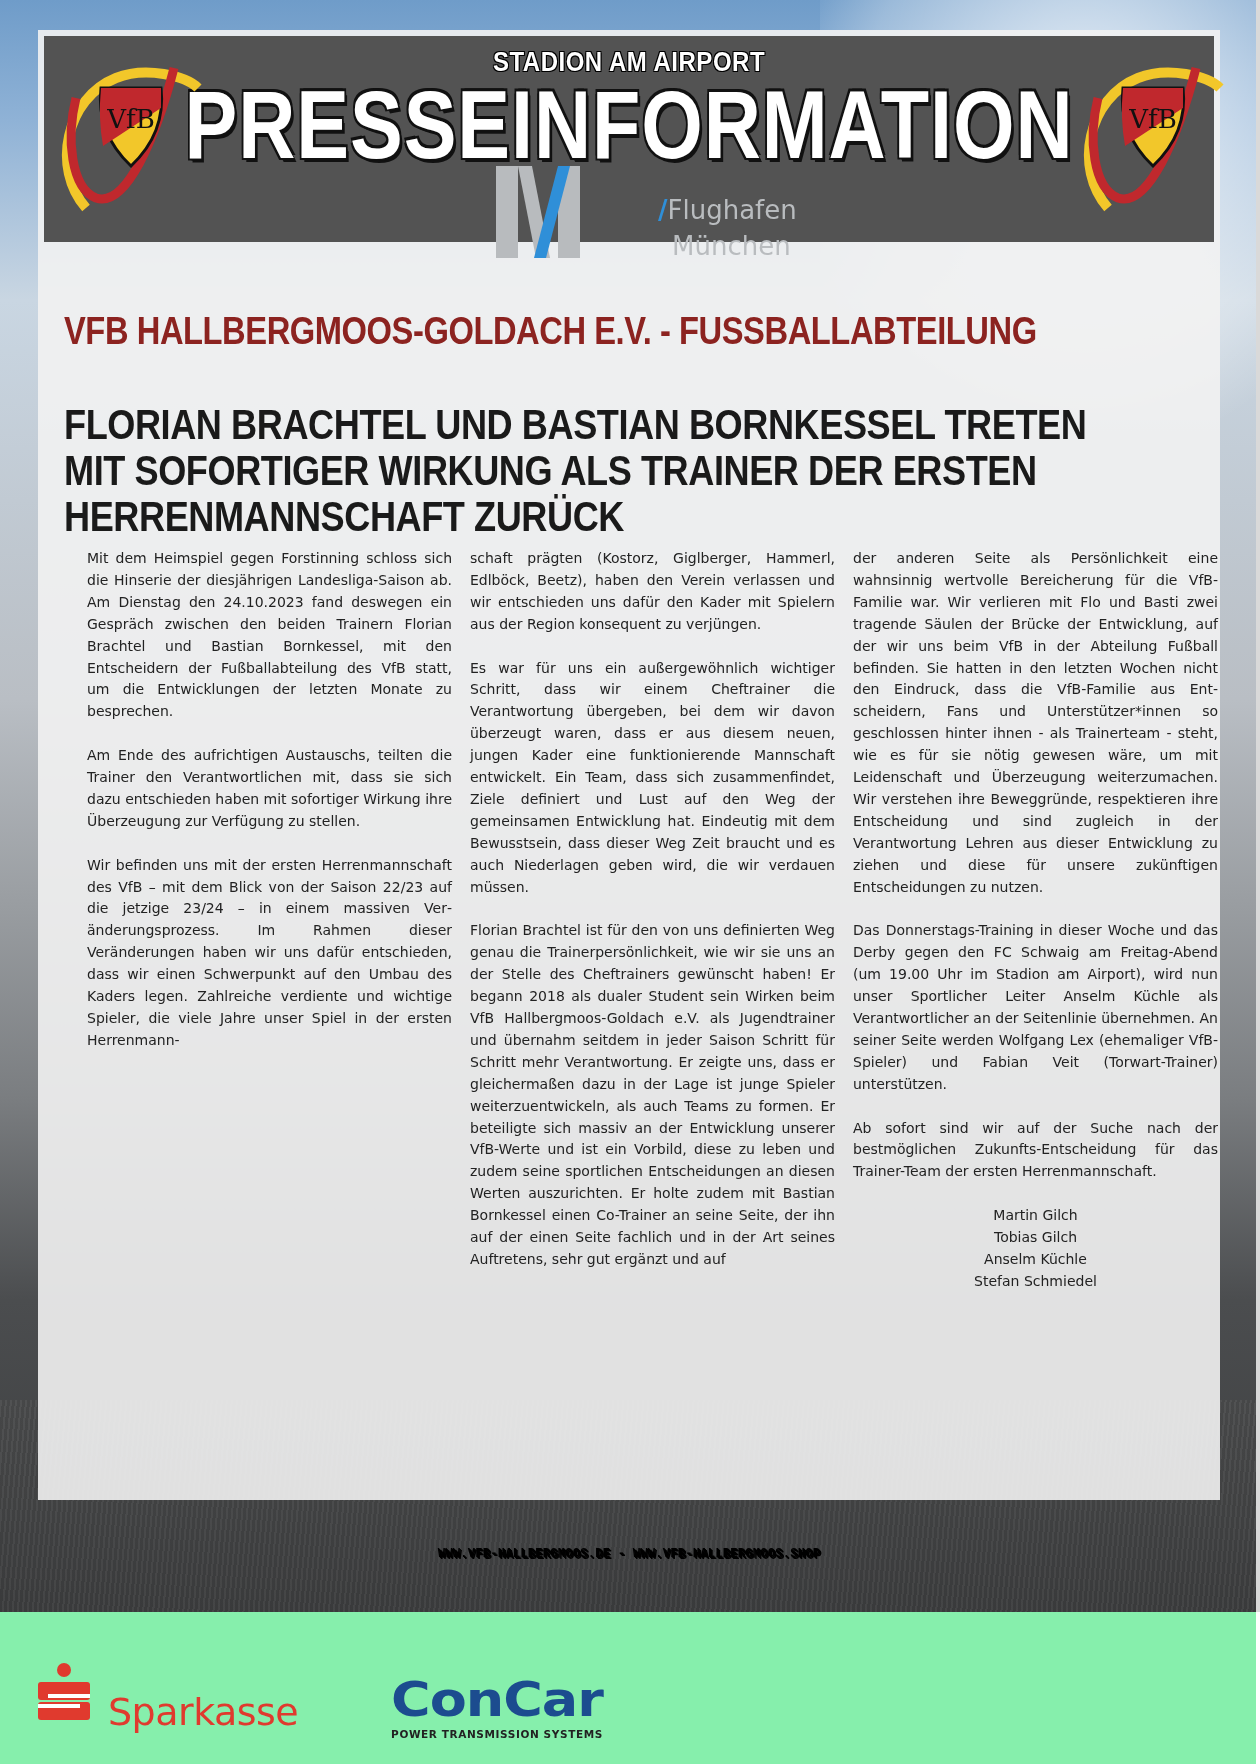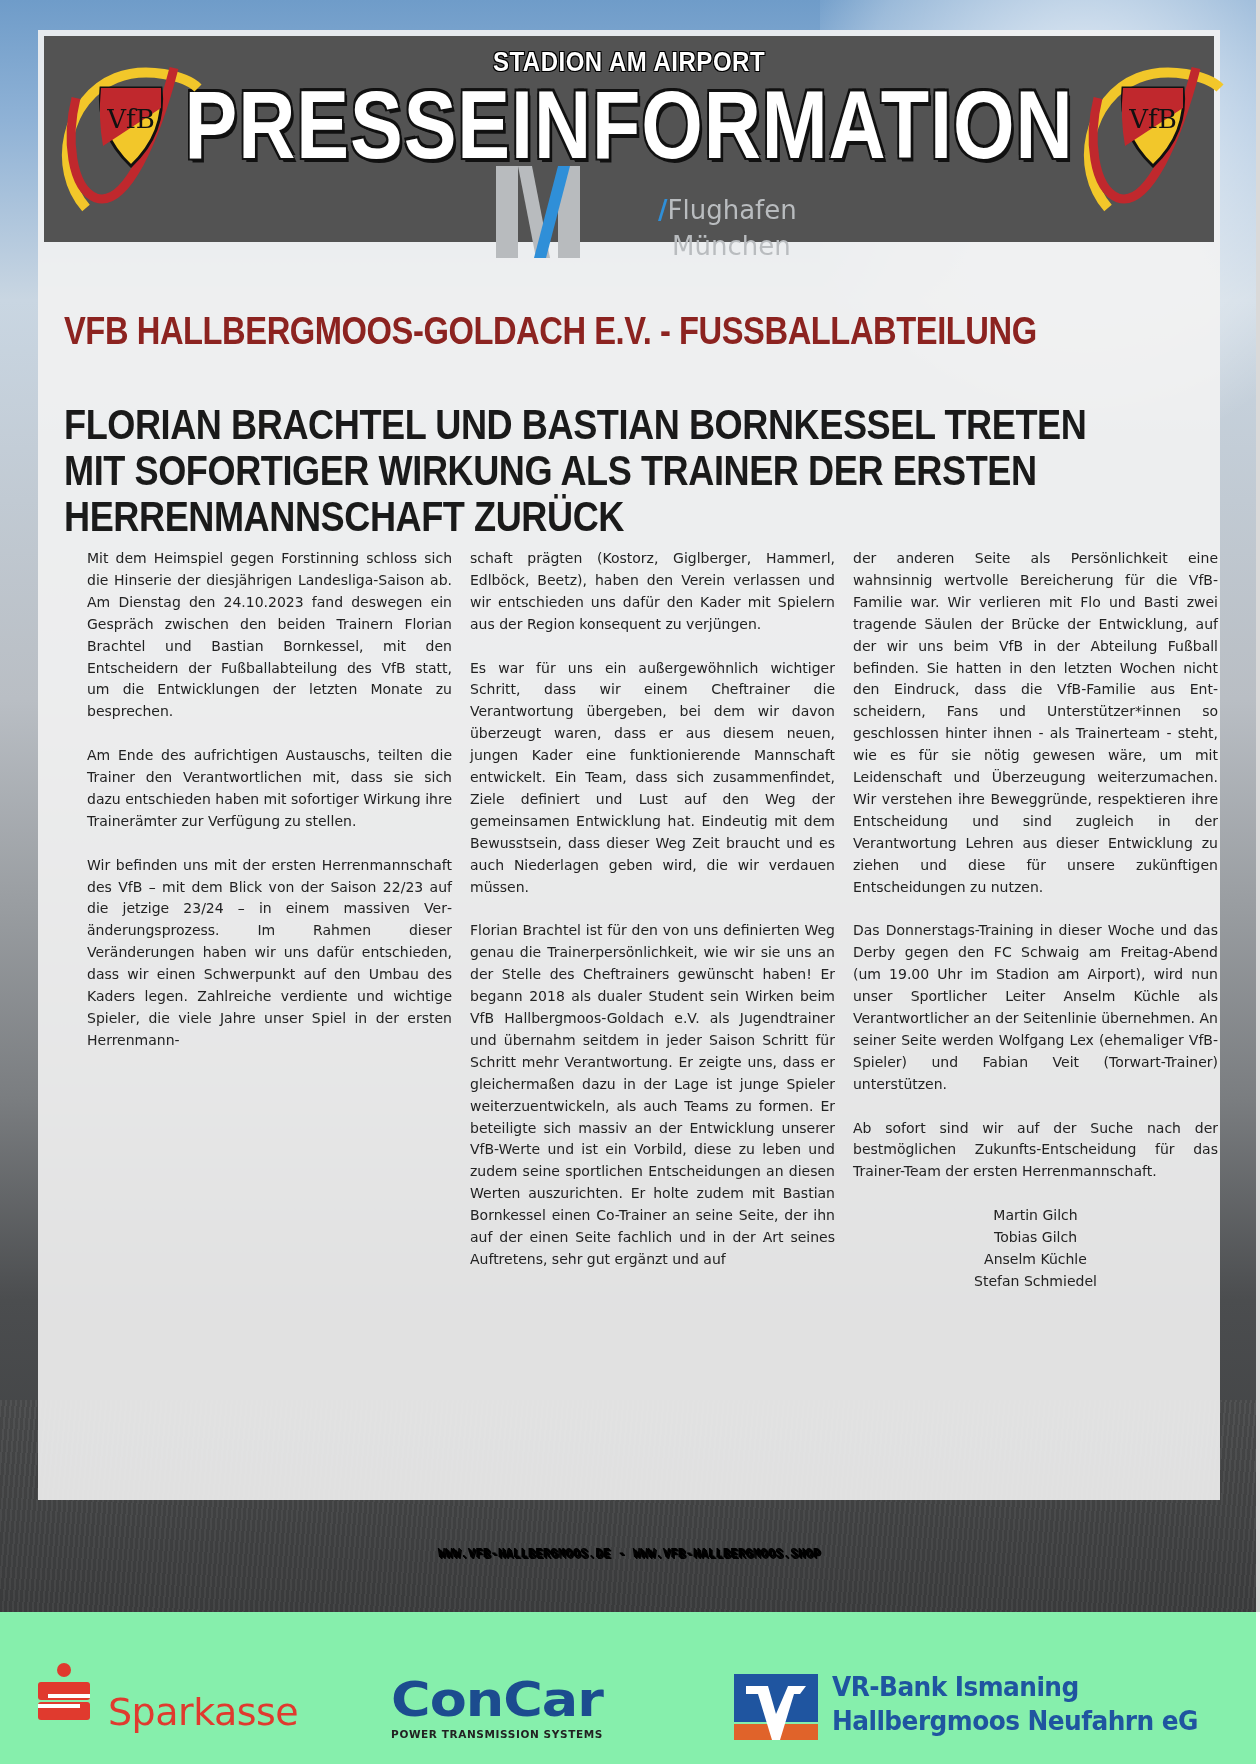--- a/index.html
+++ b/index.html
@@ -170,21 +170,21 @@
       <div style="padding-left:14px;">München</div>
     </div>
   </div>
 </div>
 
 <div class="club-heading">VFB HALLBERGMOOS-GOLDACH E.V. - FUSSBALLABTEILUNG</div>
 <div class="main-heading">FLORIAN BRACHTEL UND BASTIAN BORNKESSEL TRETEN MIT SOFORTIGER WIRKUNG ALS TRAINER DER ERSTEN HERRENMANNSCHAFT ZURÜCK</div>
 
 <div class="col c1">
   <p>Mit dem Heimspiel gegen Forstinning schloss sich die Hinserie der diesjähri­gen Landesliga-Saison ab. Am Diens­tag den 24.10.2023 fand deswegen ein Gespräch zwischen den beiden Trainern Florian Brachtel und Bastian Bornkessel, mit den Entscheidern der Fußballabteilung des VfB statt, um die Entwicklungen der letzten Monate zu besprechen.</p>
-  <p>Am Ende des aufrichtigen Austauschs, teilten die Trainer den Verantwortli­chen mit, dass sie sich dazu entschie­den haben mit sofortiger Wirkung ihre Trainerämter zur Verfügung zu stellen.</p>
+  <p>Am Ende des aufrichtigen Austauschs, teilten die Trainer den Verantwortli­chen mit, dass sie sich dazu entschie­den haben mit sofortiger Wirkung ihre Überzeugung zur Verfügung zu stellen.</p>
   <p>Wir befinden uns mit der ersten Her­renmannschaft des VfB – mit dem Blick von der Saison 22/23 auf die jet­zige 23/24 – in einem massiven Ver­änderungsprozess. Im Rahmen die­ser Veränderungen haben wir uns dafür entschieden, dass wir einen Schwerpunkt auf den Umbau des Ka­ders legen. Zahlreiche verdiente und wichtige Spieler, die viele Jahre un­ser Spiel in der ersten Herrenmann-</p>
 </div>
 
 <div class="col c2">
   <p>schaft prägten (Kostorz, Giglberger, Hammerl, Edlböck, Beetz), haben den Verein verlassen und wir entschieden uns dafür den Kader mit Spielern aus der Region konsequent zu verjüngen.</p>
   <p>Es war für uns ein außergewöhnlich wichtiger Schritt, dass wir einem Chef­trainer die Verantwortung übergeben, bei dem wir davon überzeugt waren, dass er aus diesem neuen, jungen Kader eine funktionierende Mann­schaft entwickelt. Ein Team, dass sich zusammenfindet, Ziele definiert und Lust auf den Weg der gemeinsamen Entwicklung hat. Eindeutig mit dem Bewusstsein, dass dieser Weg Zeit braucht und es auch Niederlagen ge­ben wird, die wir verdauen müssen.</p>
   <p>Florian Brachtel ist für den von uns definierten Weg genau die Trainer­persönlichkeit, wie wir sie uns an der Stelle des Cheftrainers gewünscht ha­ben! Er begann 2018 als dualer Stu­dent sein Wirken beim VfB Hallberg­moos-Goldach e.V. als Jugendtrainer und übernahm seitdem in jeder Sai­son Schritt für Schritt mehr Verant­wortung. Er zeigte uns, dass er glei­chermaßen dazu in der Lage ist junge Spieler weiterzuentwickeln, als auch Teams zu formen. Er beteiligte sich massiv an der Entwicklung unserer VfB-Werte und ist ein Vorbild, diese zu leben und zudem seine sportli­chen Entscheidungen an diesen Wer­ten auszurichten. Er holte zudem mit Bastian Bornkessel einen Co-Trainer an seine Seite, der ihn auf der einen Seite fachlich und in der Art seines Auftretens, sehr gut ergänzt und auf</p>
 </div>
 
 <div class="col c3">
@@ -211,24 +211,13 @@
       <rect x="2" y="42" width="42" height="4" fill="#ffffff"></rect>
     </svg>
     <div class="spk-text">Sparkasse</div>
   </div>
 
   <div class="concar">
     <div class="concar-name">ConCar</div>
     <div class="concar-sub">POWER TRANSMISSION SYSTEMS</div>
   </div>
 
-  <div class="vr">
-    <svg class="vr-mark" viewBox="0 0 84 66">
-      <rect x="0" y="0" width="84" height="48" fill="#1f55a0"></rect>
-      <rect x="0" y="50" width="84" height="16" fill="#e0632a"></rect>
-      <path d="M12 12 L34 12 L42 40 L54 12 L72 12 L66 20 L60 20 L46 66 L38 66 L24 20 L12 20 Z" fill="#ffffff"></path>
-    </svg>
-    <div class="vr-text">
-      <div>VR-Bank Ismaning</div>
-      <div>Hallbergmoos Neufahrn eG</div>
-    </div>
-  </div>
 </div>
 
 </body></html>

